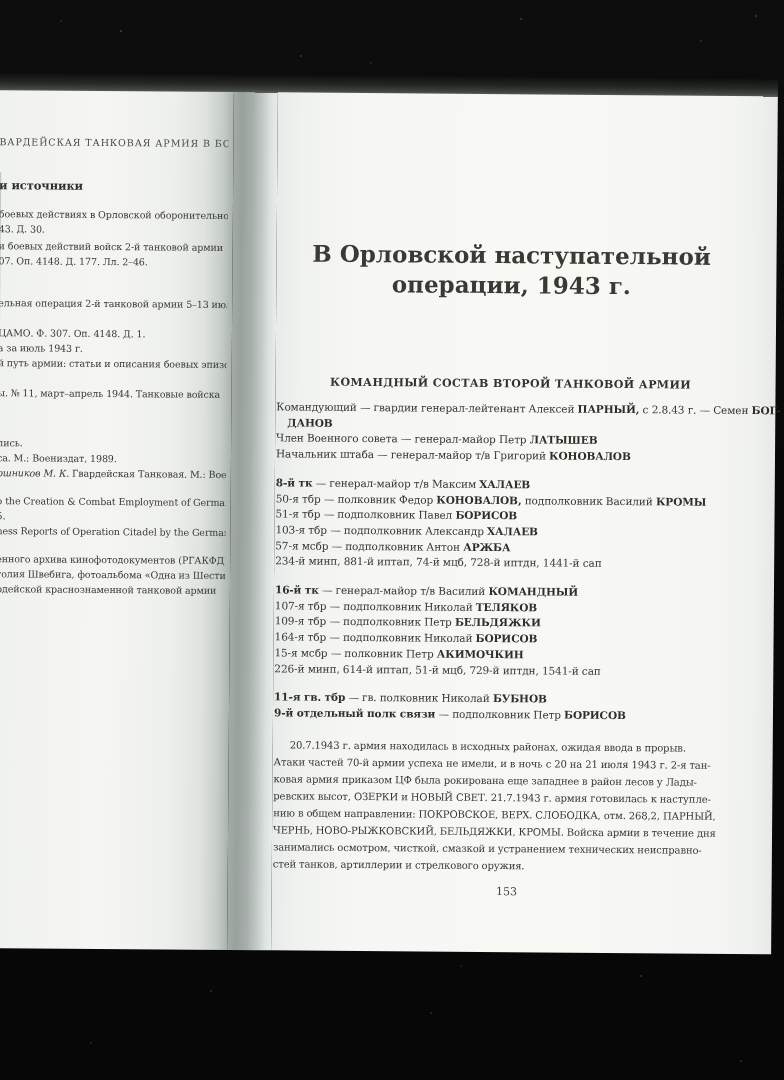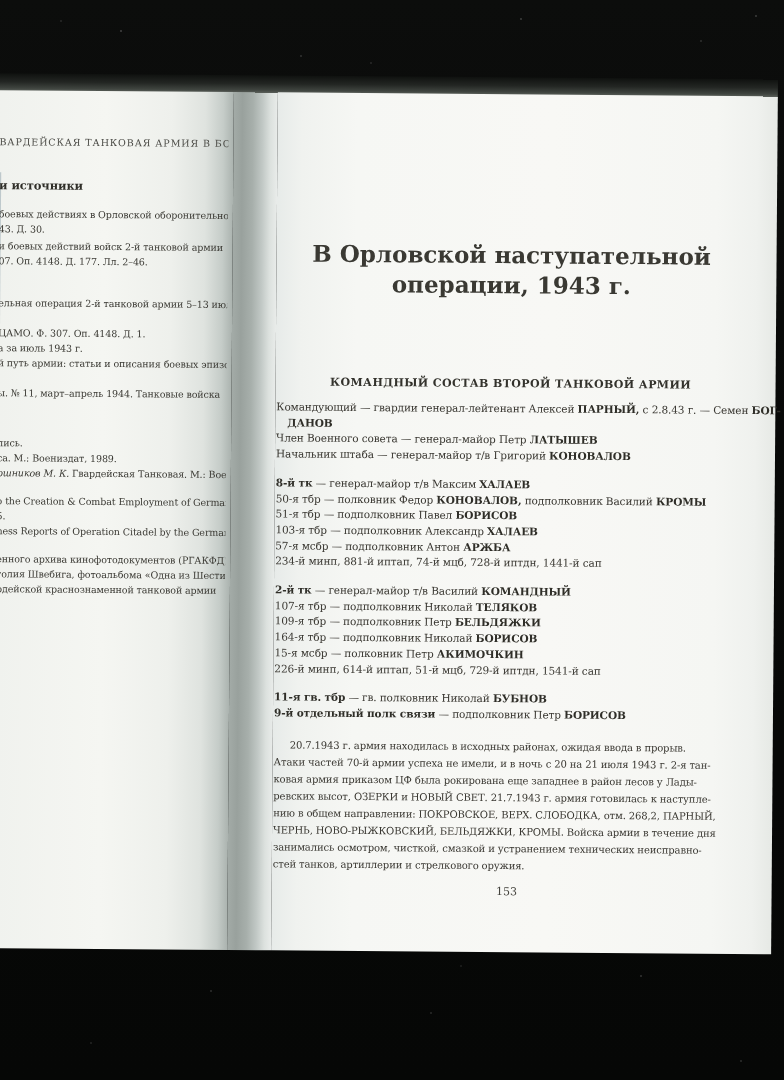--- a/index.html
+++ b/index.html
@@ -95,21 +95,21 @@
               <div class="line g0"><span>Командующий — гвардии генерал-лейтенант Алексей </span><span class="b">ПАРНЫЙ,</span><span> с 2.8.43 г. — Семен </span><span class="b">БОГ-</span></div>
               <div class="line g0 ind"><span class="b">ДАНОВ</span></div>
               <div class="line g0"><span>Член Военного совета — генерал-майор Петр </span><span class="b">ЛАТЫШЕВ</span></div>
               <div class="line g0"><span>Начальник штаба — генерал-майор т/в Григорий </span><span class="b">КОНОВАЛОВ</span></div>
               <div class="line grp"><span class="b">8-й тк</span><span> — генерал-майор т/в Максим </span><span class="b">ХАЛАЕВ</span></div>
               <div class="line g0"><span>50-я тбр — полковник Федор </span><span class="b">КОНОВАЛОВ,</span><span> подполковник Василий </span><span class="b">КРОМЫ</span></div>
               <div class="line g0"><span>51-я тбр — подполковник Павел </span><span class="b">БОРИСОВ</span></div>
               <div class="line g0"><span>103-я тбр — подполковник Александр </span><span class="b">ХАЛАЕВ</span></div>
               <div class="line g0"><span>57-я мсбр — подполковник Антон </span><span class="b">АРЖБА</span></div>
               <div class="line g0"><span>234-й минп, 881-й иптап, 74-й мцб, 728-й иптдн, 1441-й сап</span></div>
-              <div class="line grp"><span class="b">2-й тк</span><span> — генерал-майор т/в Василий </span><span class="b">КОМАНДНЫЙ</span></div>
+              <div class="line grp"><span class="b">16-й тк</span><span> — генерал-майор т/в Василий </span><span class="b">КОМАНДНЫЙ</span></div>
               <div class="line g0"><span>107-я тбр — подполковник Николай </span><span class="b">ТЕЛЯКОВ</span></div>
               <div class="line g0"><span>109-я тбр — подполковник Петр </span><span class="b">БЕЛЬДЯЖКИ</span></div>
               <div class="line g0"><span>164-я тбр — подполковник Николай </span><span class="b">БОРИСОВ</span></div>
               <div class="line g0"><span>15-я мсбр — полковник Петр </span><span class="b">АКИМОЧКИН</span></div>
               <div class="line g0"><span>226-й минп, 614-й иптап, 51-й мцб, 729-й иптдн, 1541-й сап</span></div>
               <div class="line grp"><span class="b">11-я гв. тбр</span><span> — гв. полковник Николай </span><span class="b">БУБНОВ</span></div>
               <div class="line g0"><span class="b">9-й отдельный полк связи</span><span> — подполковник Петр </span><span class="b">БОРИСОВ</span></div>
             </div>
           <div class="para">
               <div class="line">20.7.1943 г. армия находилась в исходных районах, ожидая ввода в прорыв.</div>

